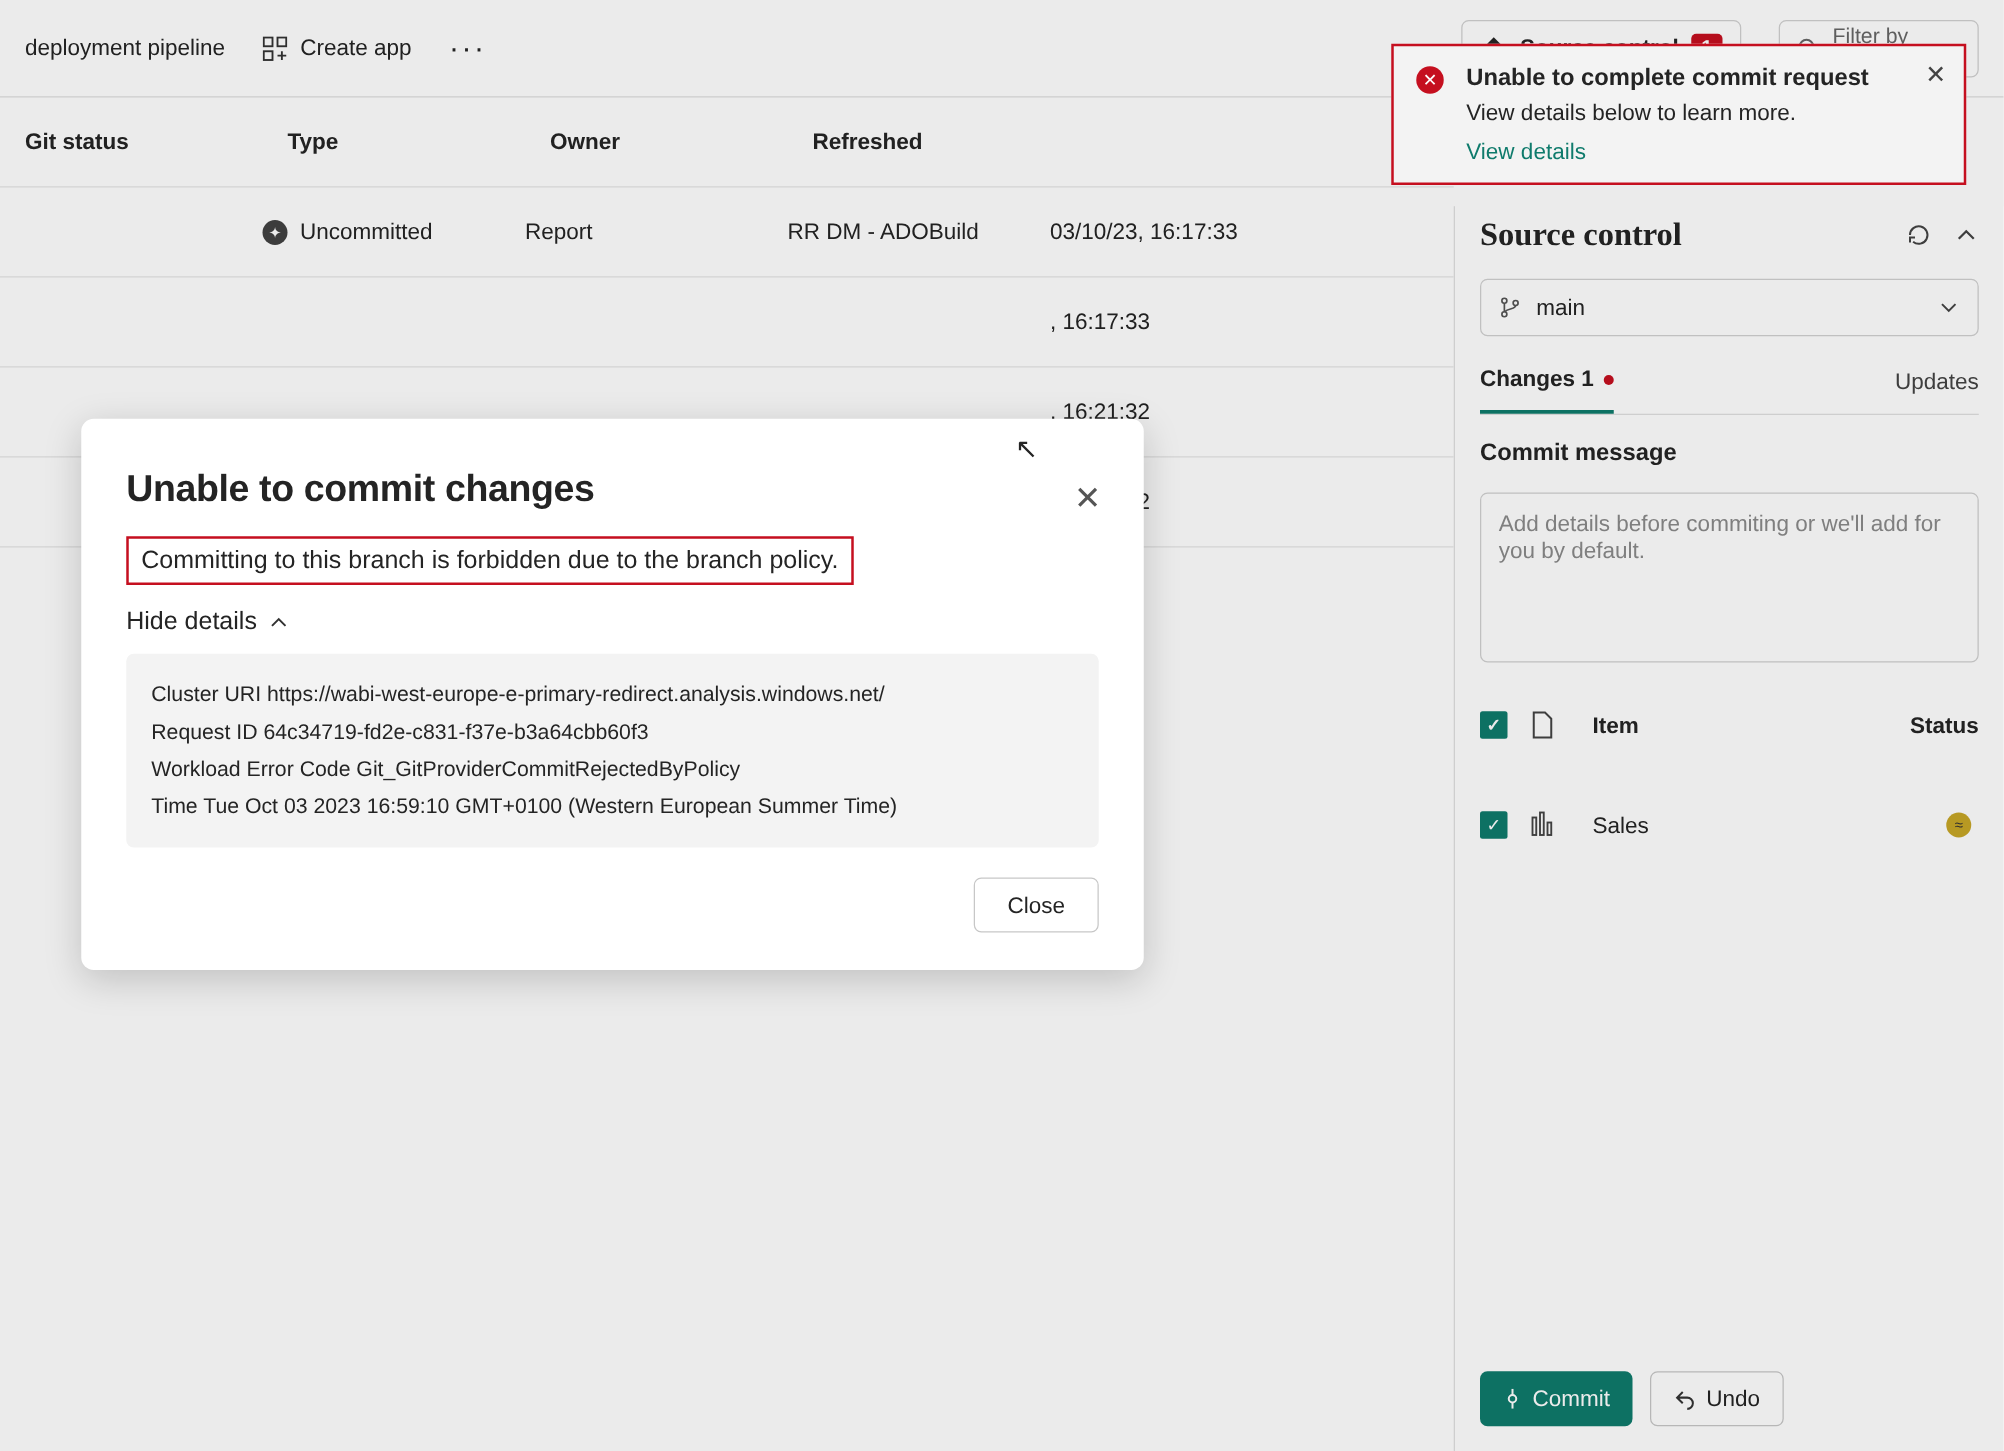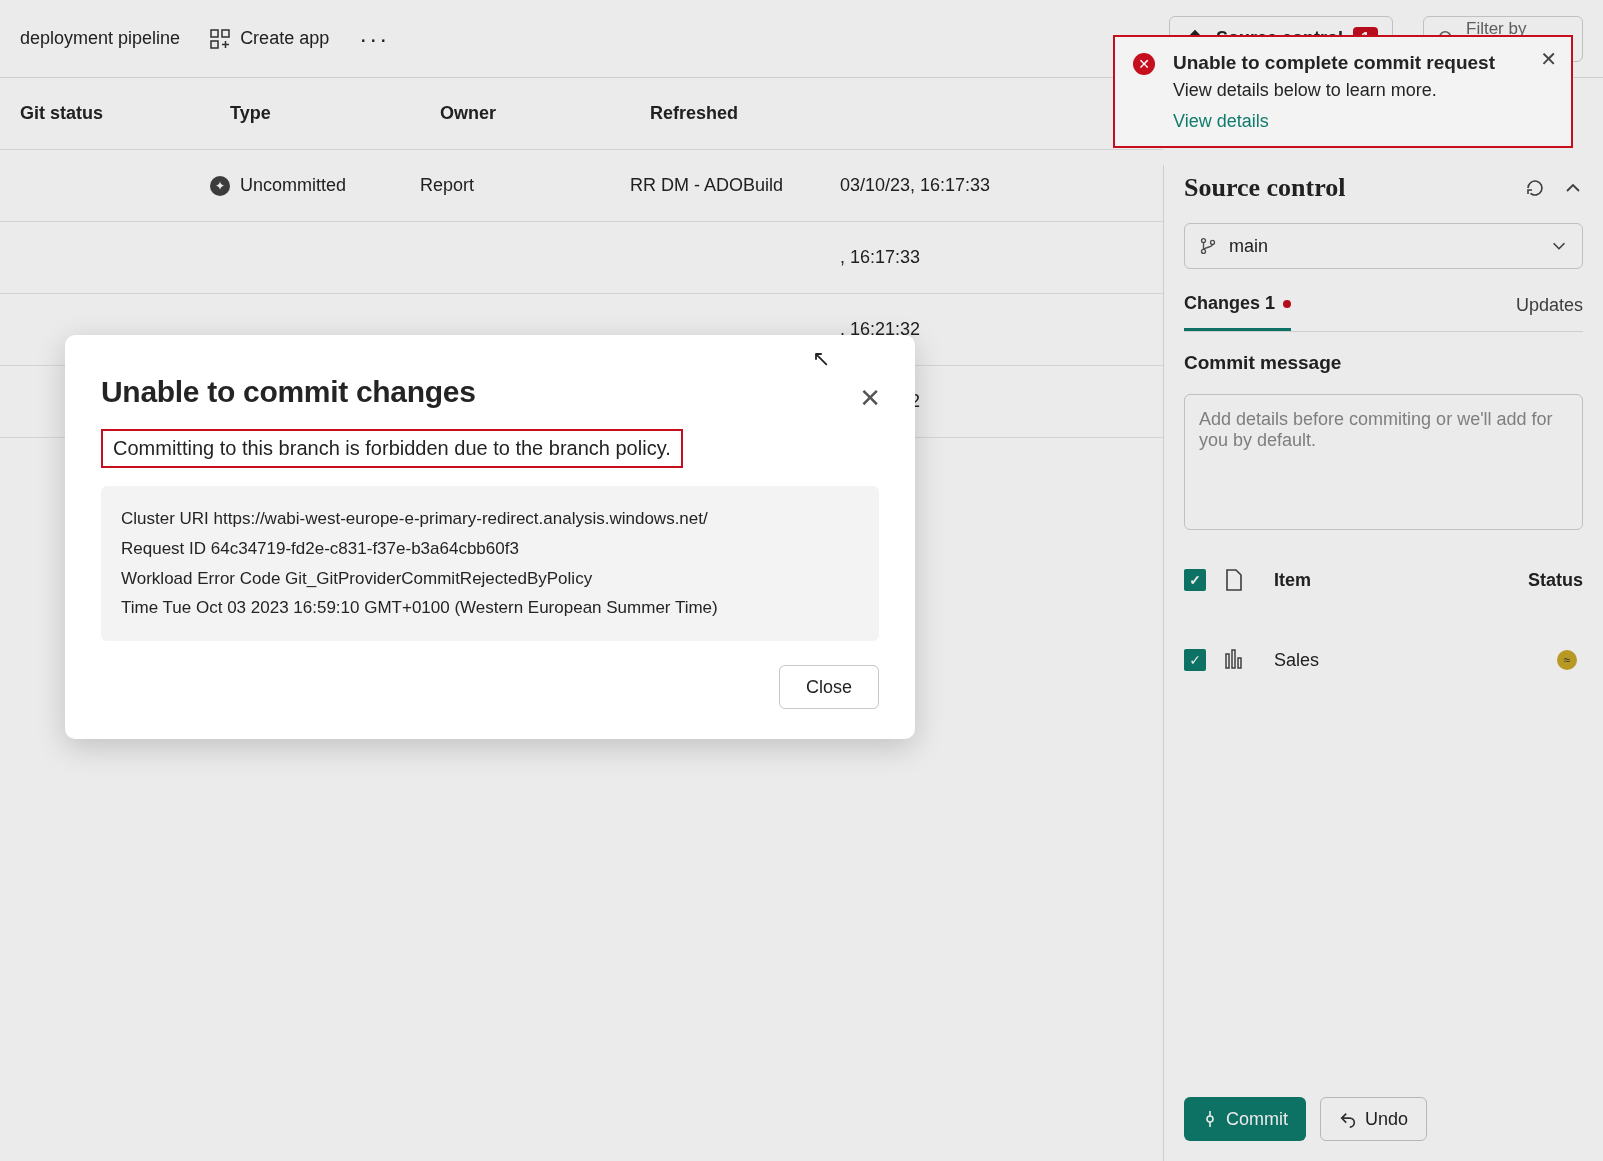--- a/index.html
+++ b/index.html
@@ -324,20 +324,28 @@
   <span class="toast-close">✕</span>
   <div class="toast-title">Unable to complete commit request</div>
   <div class="toast-body">View details below to learn more.</div>
   <div class="toast-link">View details</div>
 </div>
 
 <div class="modal">
   <div class="modal-title">Unable to commit changes</div>
   <span class="modal-close">✕</span>
   <div class="modal-msg">Committing to this branch is forbidden due to the branch policy.</div>
+  <div class="toggle">
+    <span>Hide details</span>
+    <span>
+        <svg width="18" height="18" viewBox="0 0 20 20">
+          <path d="M4 13l6-6 6 6" fill="none" stroke="#333" stroke-width="1.8"></path>
+        </svg>
+      </span>
+  </div>
   <div class="details-box">
     <div><b>Cluster URI</b> <span>https://wabi-west-europe-e-primary-redirect.analysis.windows.net/</span></div>
     <div><b>Request ID</b> <span>64c34719-fd2e-c831-f37e-b3a64cbb60f3</span></div>
     <div><b>Workload Error Code</b> <span>Git_GitProviderCommitRejectedByPolicy</span></div>
     <div><b>Time</b> <span>Tue Oct 03 2023 16:59:10 GMT+0100 (Western European Summer Time)</span></div>
   </div>
   <div class="modal-footer">
     <button class="btn secondary">Close</button>
   </div>
 </div>

